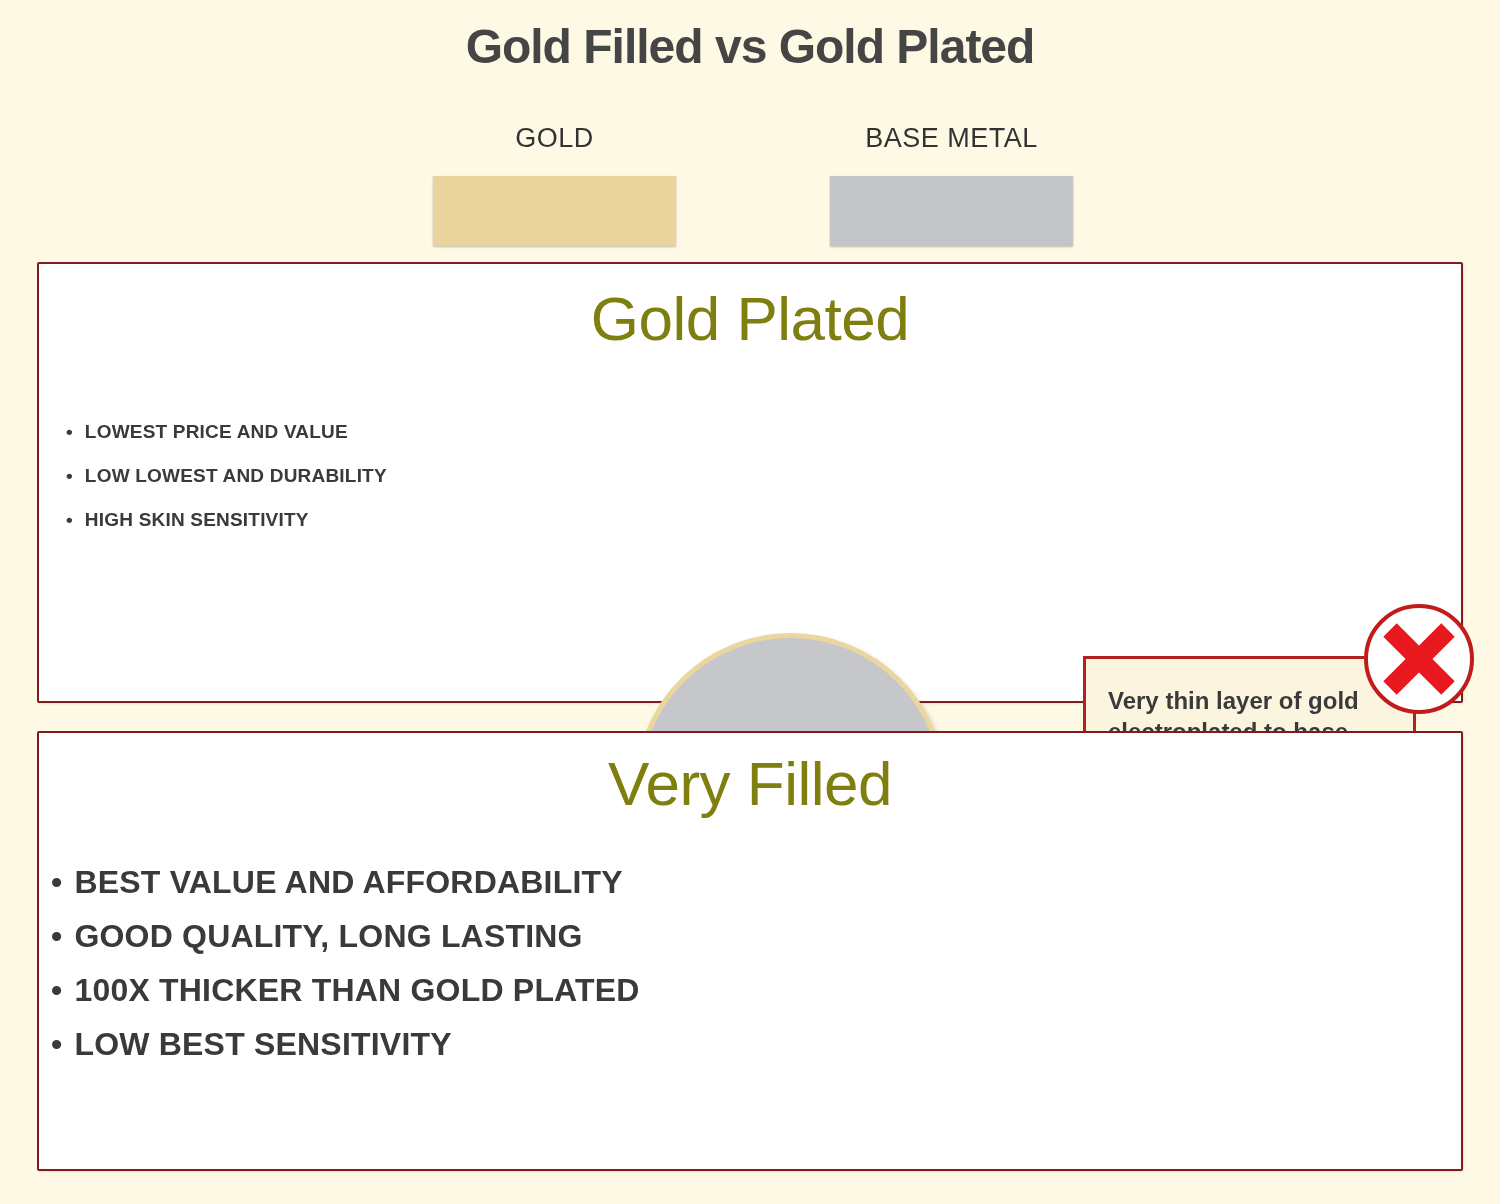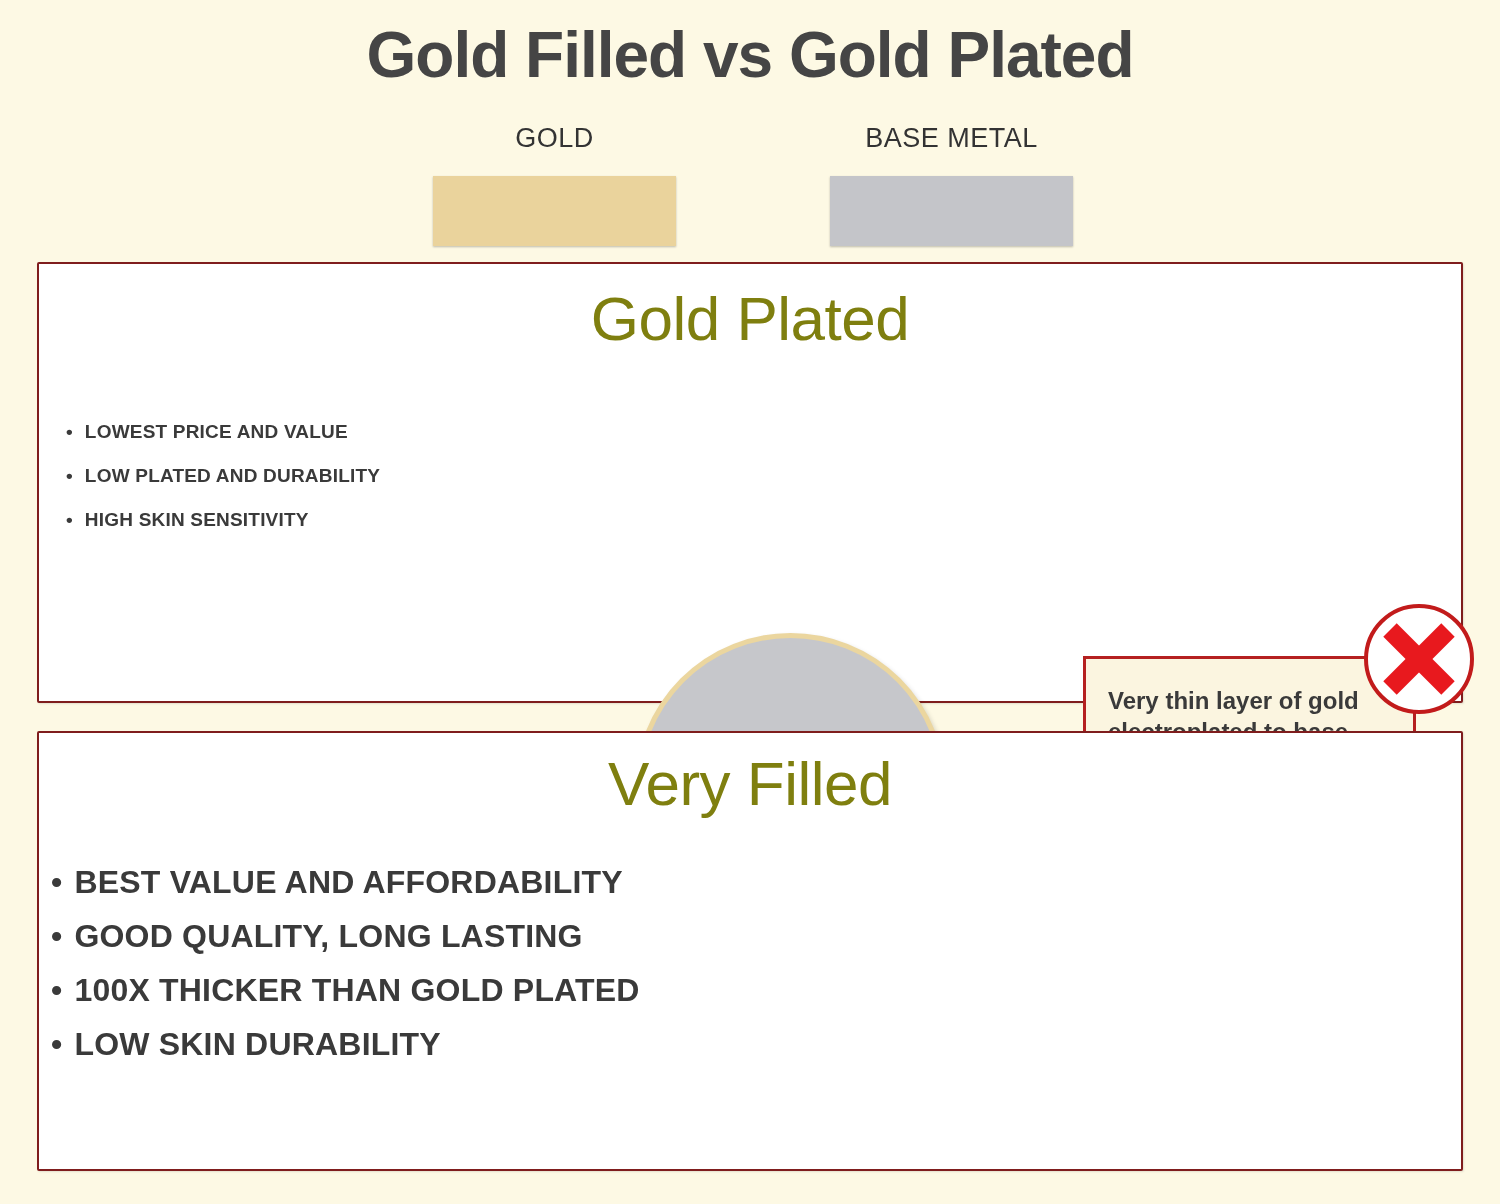--- a/index.html
+++ b/index.html
@@ -15,21 +15,21 @@
     position: relative;
   }
 
   
   .title {
     position: absolute;
     top: 22px;
     left: 0;
     width: 1500px;
     text-align: center;
-    font-size: 64px;
+    font-size: 48px;
     font-weight: bold;
     color: #454545;
     letter-spacing: -1px;
     line-height: 1.05;
   }
 
   
   .legend-item {
     position: absolute;
     text-align: center;
@@ -181,21 +181,21 @@
   <div class="legend-label">BASE METAL</div>
   <div class="legend-swatch" style="background:#C4C5C9;"></div>
 </div>
 
 <div class="panel" id="panel-plated">
 
   <div class="section-heading">Gold Plated</div>
 
   <ul class="bullets" id="bullets-plated">
     <li>LOWEST PRICE AND VALUE</li>
-    <li>LOW PLATED AND DURABILITY</li>
+    <li>LOW LOWEST AND DURABILITY</li>
     <li>HIGH SKIN SENSITIVITY</li>
   </ul>
 
   <div class="coin" id="coin-plated">
     <div class="coin-label">0.05% or less
 gold</div>
     <div class="coin-arrow">
       <svg width="30" height="60" viewBox="0 0 30 60" aria-hidden="true">
         <rect x="11" y="0" width="9" height="40" fill="#333333"></rect>
         <polygon points="2,36 28,36 15,58" fill="#333333"></polygon>
@@ -222,16 +222,16 @@
 </div>
 
 <div class="panel" id="panel-filled">
 
   <div class="section-heading">Very Filled</div>
 
   <ul class="bullets" id="bullets-filled">
     <li>BEST VALUE AND AFFORDABILITY</li>
     <li>GOOD QUALITY, LONG LASTING</li>
     <li>100X THICKER THAN GOLD PLATED</li>
-    <li>LOW SKIN DURABILITY</li>
+    <li>LOW BEST SENSITIVITY</li>
   </ul>
 
 </div>
 
 </body></html>

